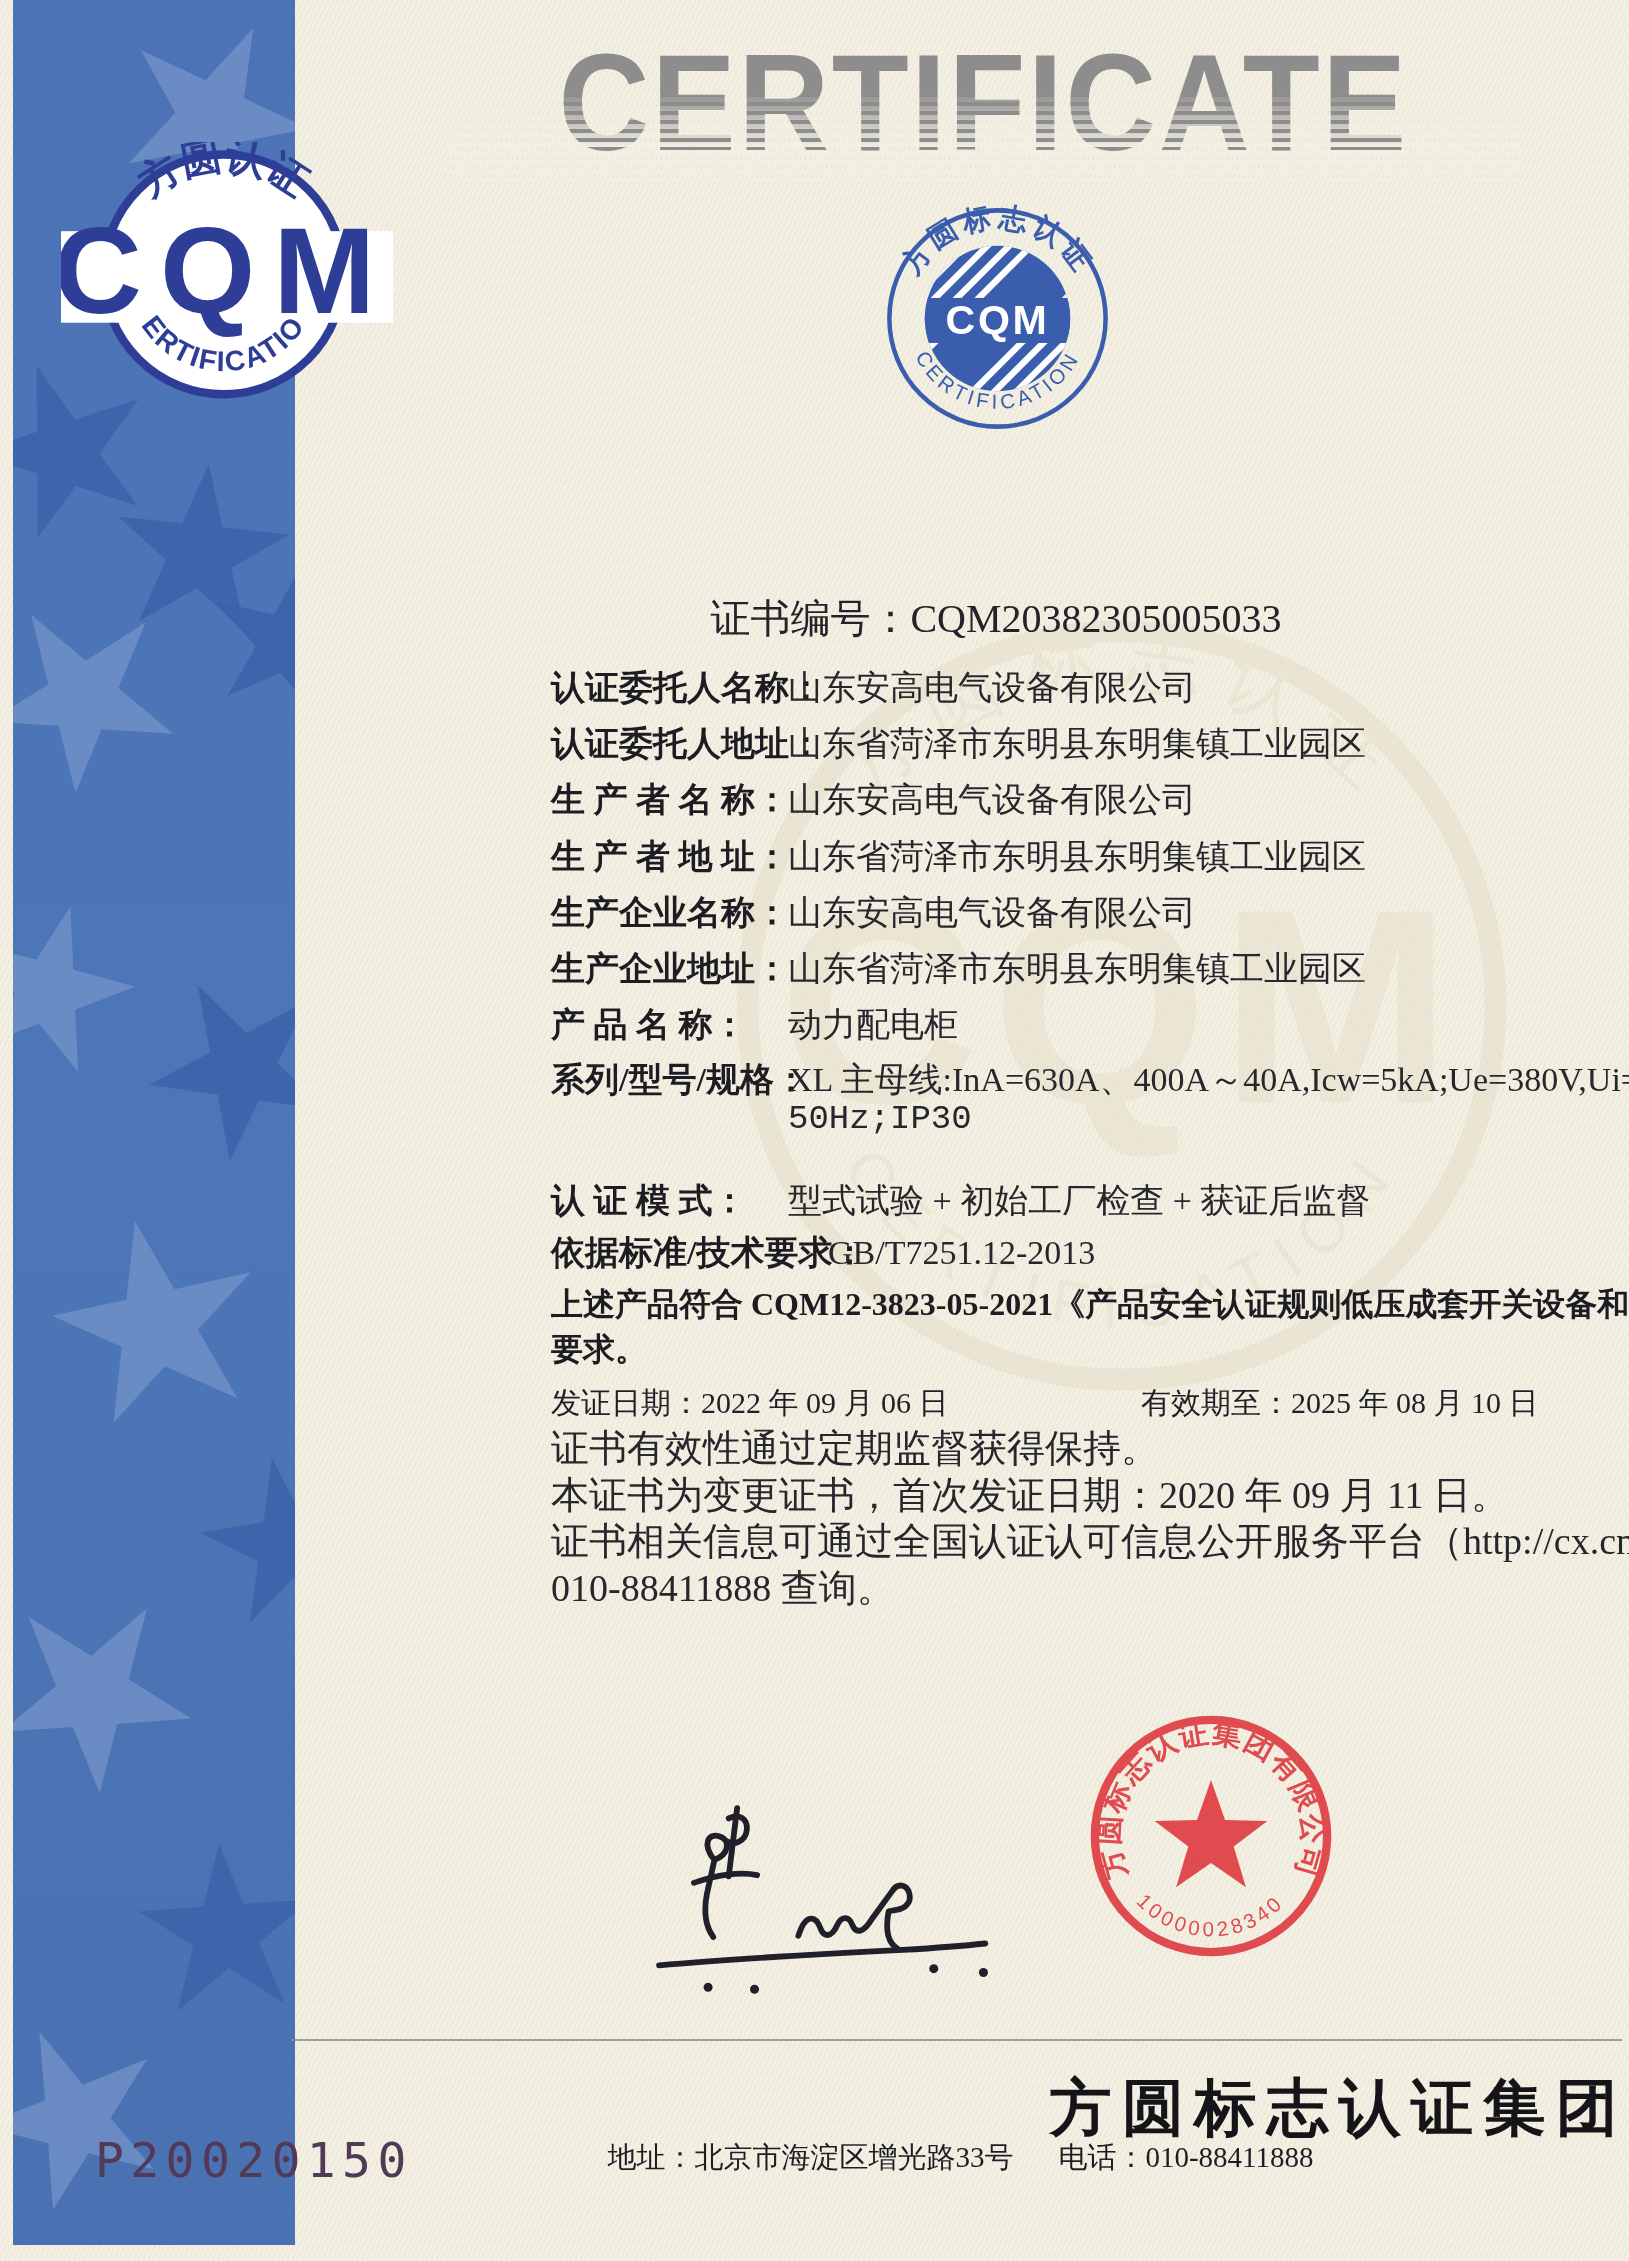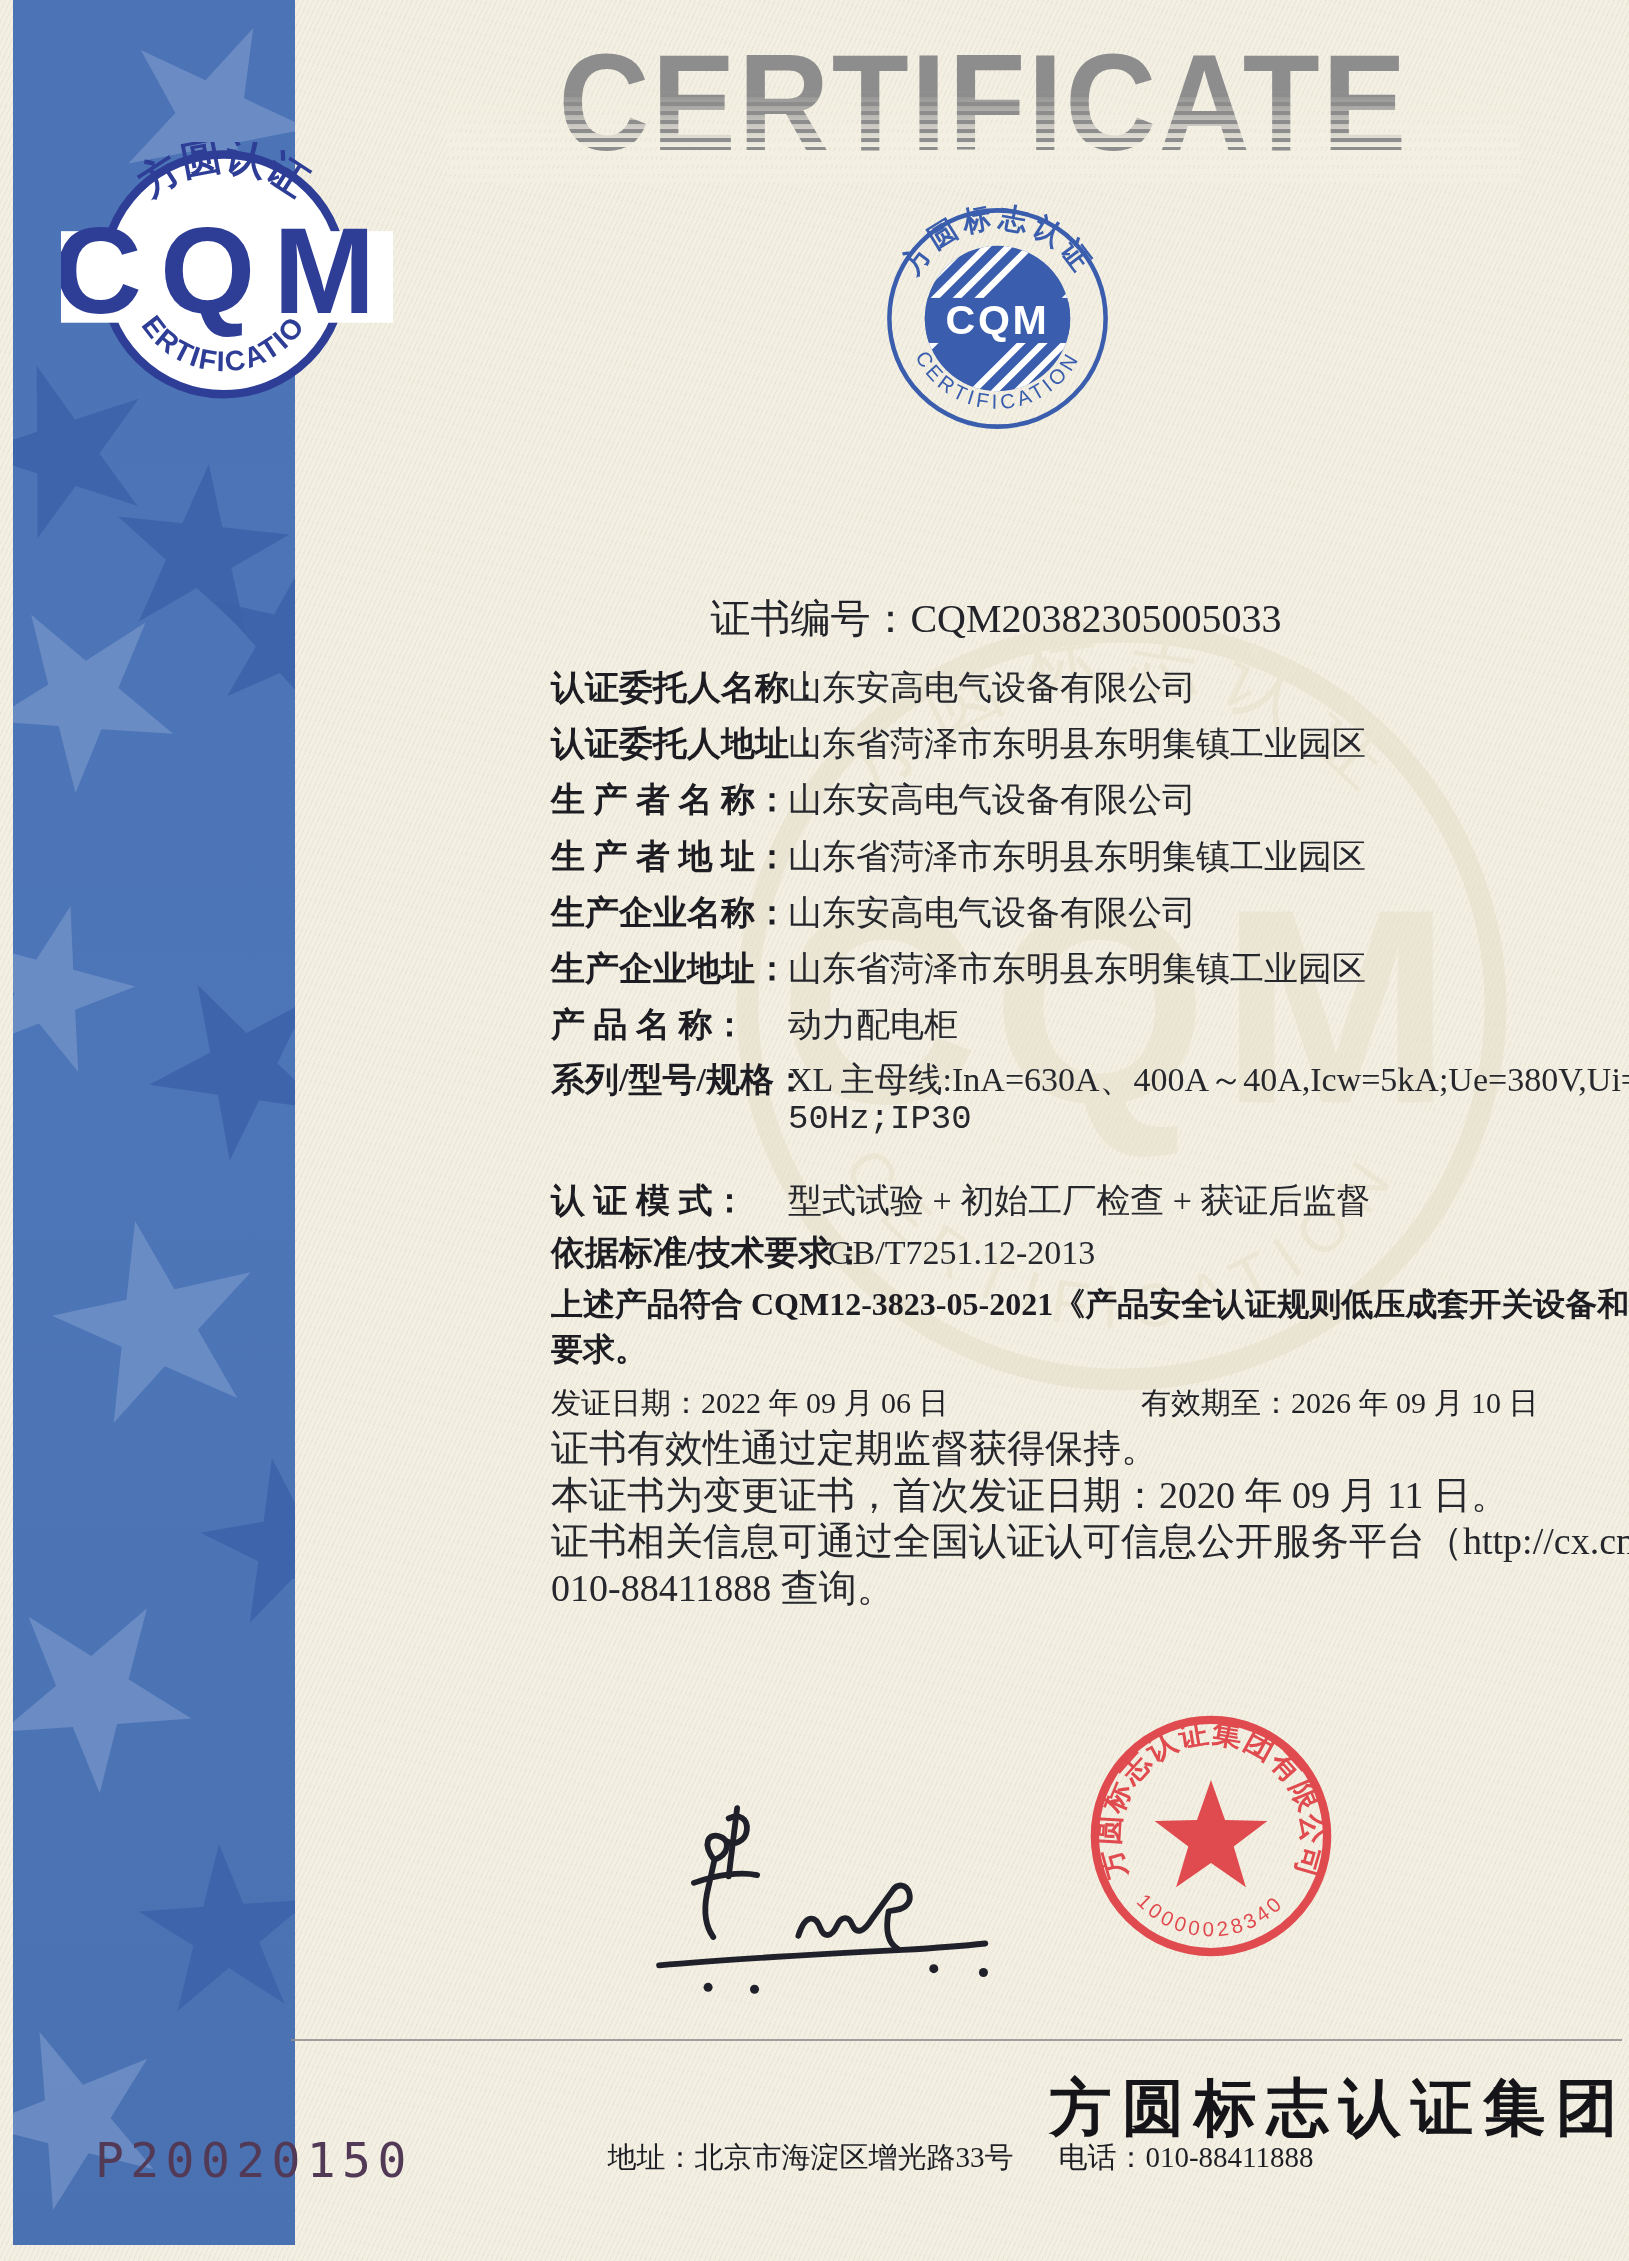--- a/index.html
+++ b/index.html
@@ -166,21 +166,21 @@
     <div class="frow" style="top:337px"><span class="flabel">产 品 名 称：</span><span class="fvalue">动力配电柜</span></div>
     <div class="frow" style="top:392px"><span class="flabel">系列/型号/规格：</span><span class="fvalue">XL 主母线:InA=630A、400A～40A,Icw=5kA;Ue=380V,Ui=500V;</span><span class="fvalue2">50Hz;IP30</span></div>
     <div class="frow" style="top:513px"><span class="flabel">认 证 模 式：</span><span class="fvalue">型式试验 + 初始工厂检查 + 获证后监督</span></div>
     <div class="frow" style="top:565px"><span class="flabel wide">依据标准/技术要求：</span><span class="fvalue">GB/T7251.12-2013</span></div>
 
     <div class="statement" style="top:617px">上述产品符合 CQM12-3823-05-2021《产品安全认证规则低压成套开关设备和控制设备》的</div>
     <div class="statement" style="top:662px">要求。</div>
 
     <div class="frow dates" style="top:714px">
       <span class="dlabel">发证日期：</span><span class="dvalue">2022 年 09 月 06 日</span>
-      <span class="dates-right"><span class="dlabel">有效期至：</span><span class="dvalue">2026 年 09 月 10 日</span></span>
+      <span class="dates-right"><span class="dlabel">有效期至：</span><span class="dvalue">2025 年 08 月 10 日</span></span>
     </div>
 
     <div class="note" style="top:761px">证书有效性通过定期监督获得保持。</div>
     <div class="note" style="top:808px">本证书为变更证书，首次发证日期：2020 年 09 月 11 日。</div>
     <div class="note" style="top:854px">证书相关信息可通过全国认证认可信息公开服务平台（http://cx.cnca.cn）或产品客服电话</div>
     <div class="note" style="top:901px">010-88411888 查询。</div>
   </div>
 
   <svg class="signature" width="374" height="200" viewBox="0 0 580 310">
     <g fill="none" stroke="#20202a" stroke-width="9" stroke-linecap="round" stroke-linejoin="round">

